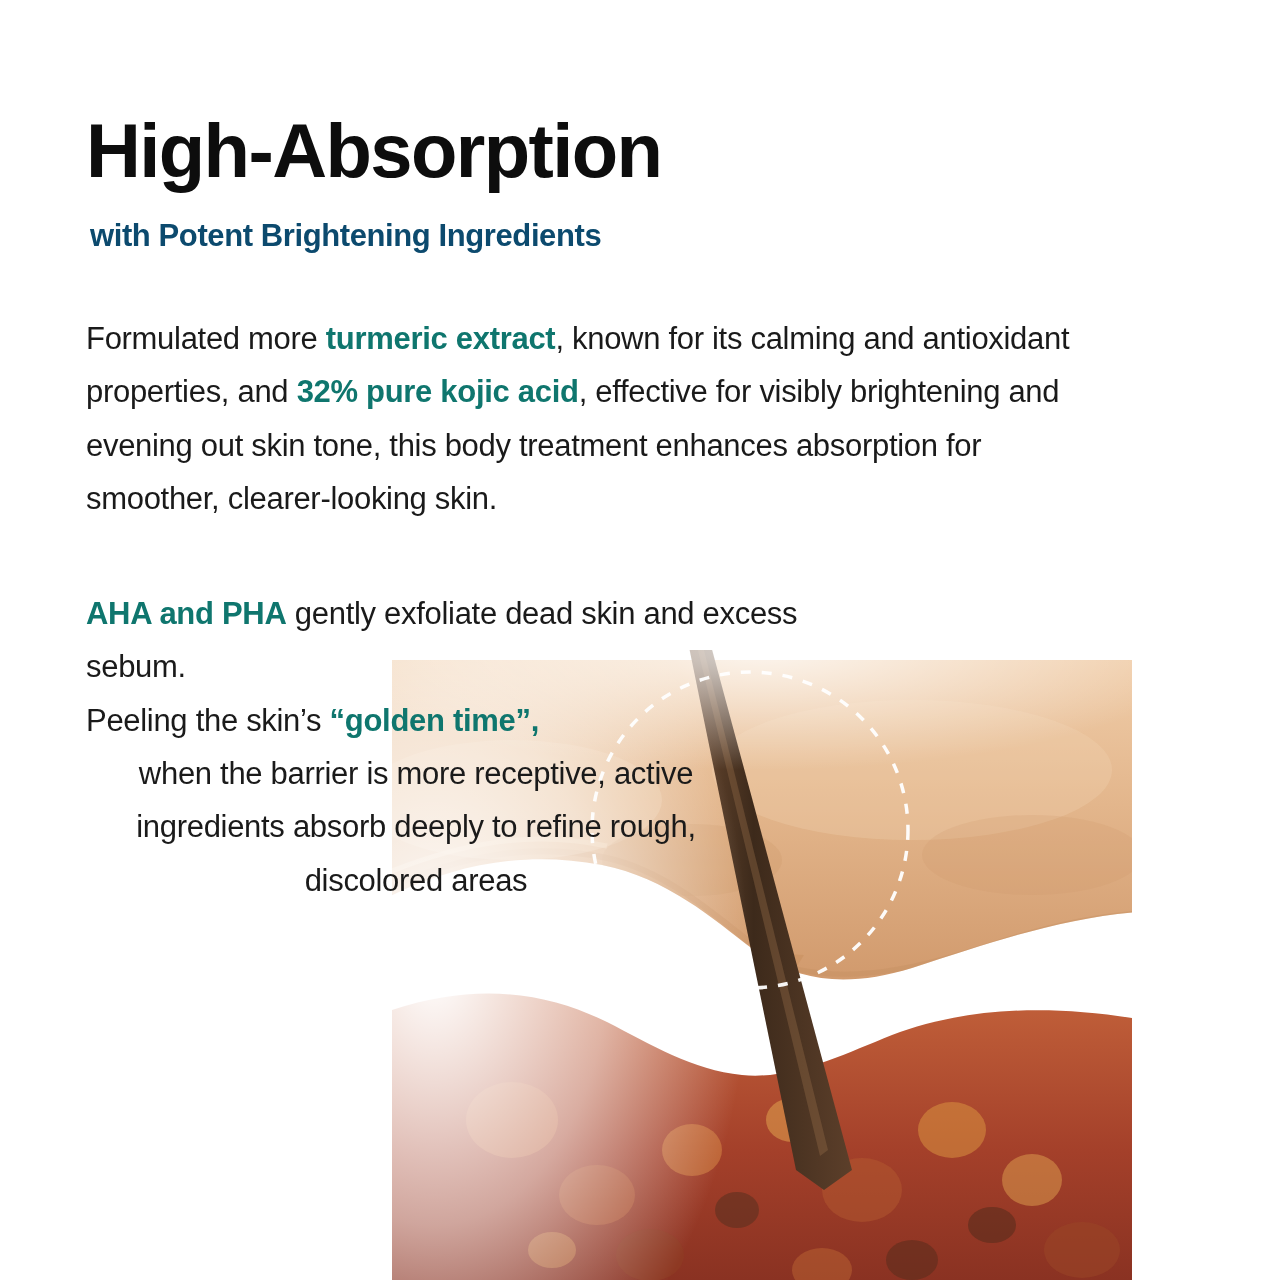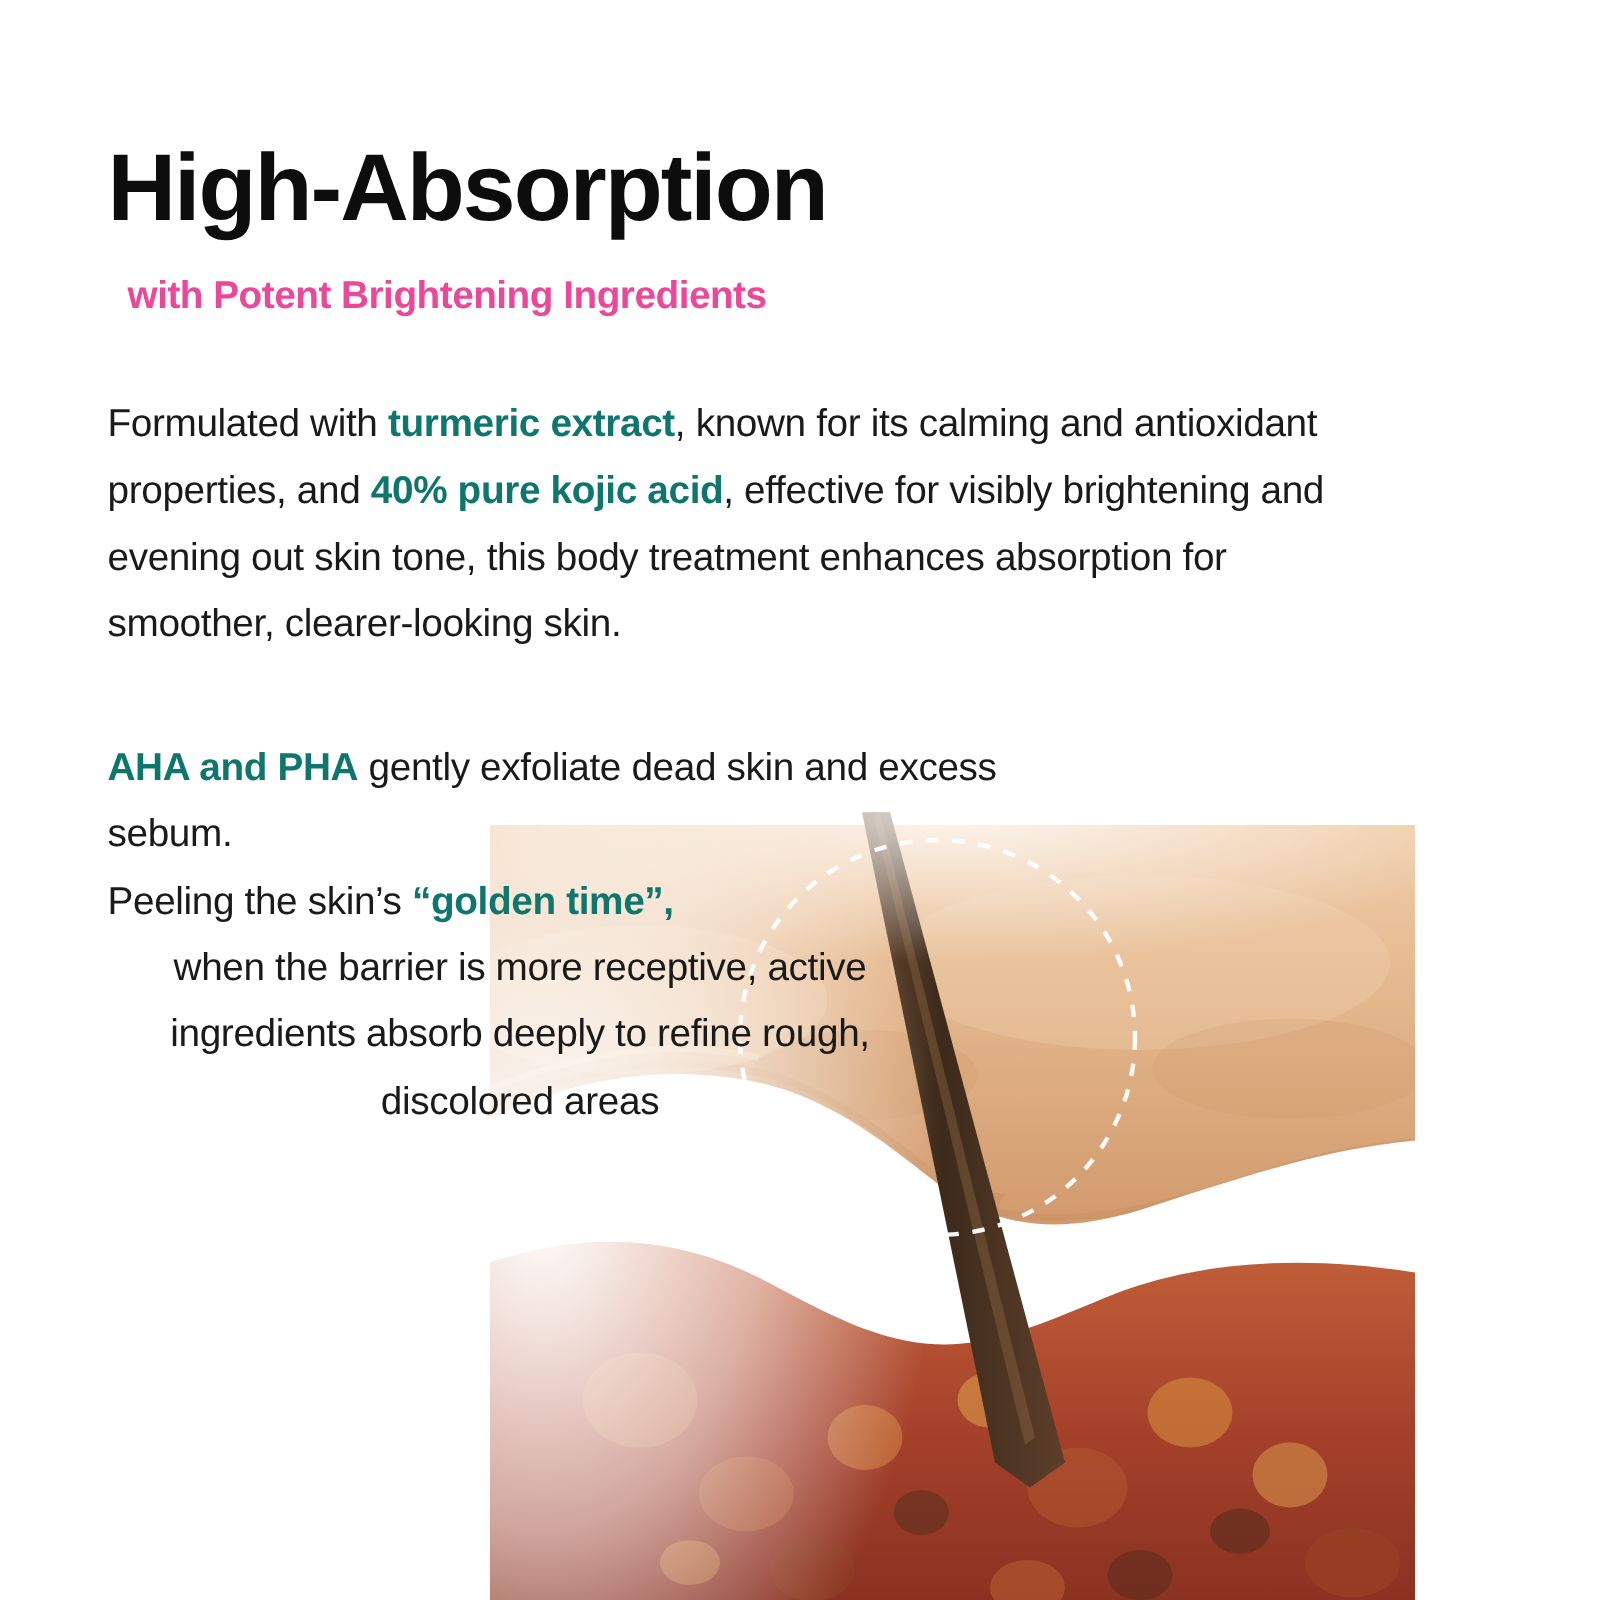--- a/index.html
+++ b/index.html
@@ -50,23 +50,23 @@
     font-weight: bold;
     color: #0d0d0d;
     letter-spacing: -1.6px;
     margin: 0;
     max-width: 930px;
   }
 
   .subtitle {
     font-size: 31px;
     font-weight: bold;
-    color: #ec4899;
+    color: #0c4a6e;
     letter-spacing: -0.4px;
-    margin: 24px 0 0 16px;
+    margin: 24px 0 0 4px;
   }
 
   .para {
     font-size: 31px;
     line-height: 1.72;
     color: #1a1a1a;
     letter-spacing: -0.3px;
     margin: 0;
   }
   .para.first { margin-top: 58px; max-width: 1030px; }
@@ -168,21 +168,21 @@
 
   <div class="content">
 
     <h1 class="title">
       <span>High-Absorption</span><br>
     </h1>
 
     <p class="subtitle">with Potent Brightening Ingredients</p>
 
     <p class="para first">
-      <span>Formulated with </span><b>turmeric extract</b><span>, known for its calming and antioxidant properties, and </span><b>40% pure kojic acid</b><span>, effective for visibly brightening and evening out skin tone, this body treatment enhances absorption for smoother, clearer-looking skin.</span>
+      <span>Formulated more </span><b>turmeric extract</b><span>, known for its calming and antioxidant properties, and </span><b>32% pure kojic acid</b><span>, effective for visibly brightening and evening out skin tone, this body treatment enhances absorption for smoother, clearer-looking skin.</span>
     </p>
 
     <p class="para second">
       <b>AHA and PHA</b><span> gently exfoliate dead skin and excess sebum.</span><br>
       <span>Peeling the skin’s </span><b>“golden time”,</b><br>
       <span class="narrow">when the barrier is more receptive, active ingredients absorb deeply to refine rough, discolored areas</span>
     </p>
 
   </div>
 </div>

